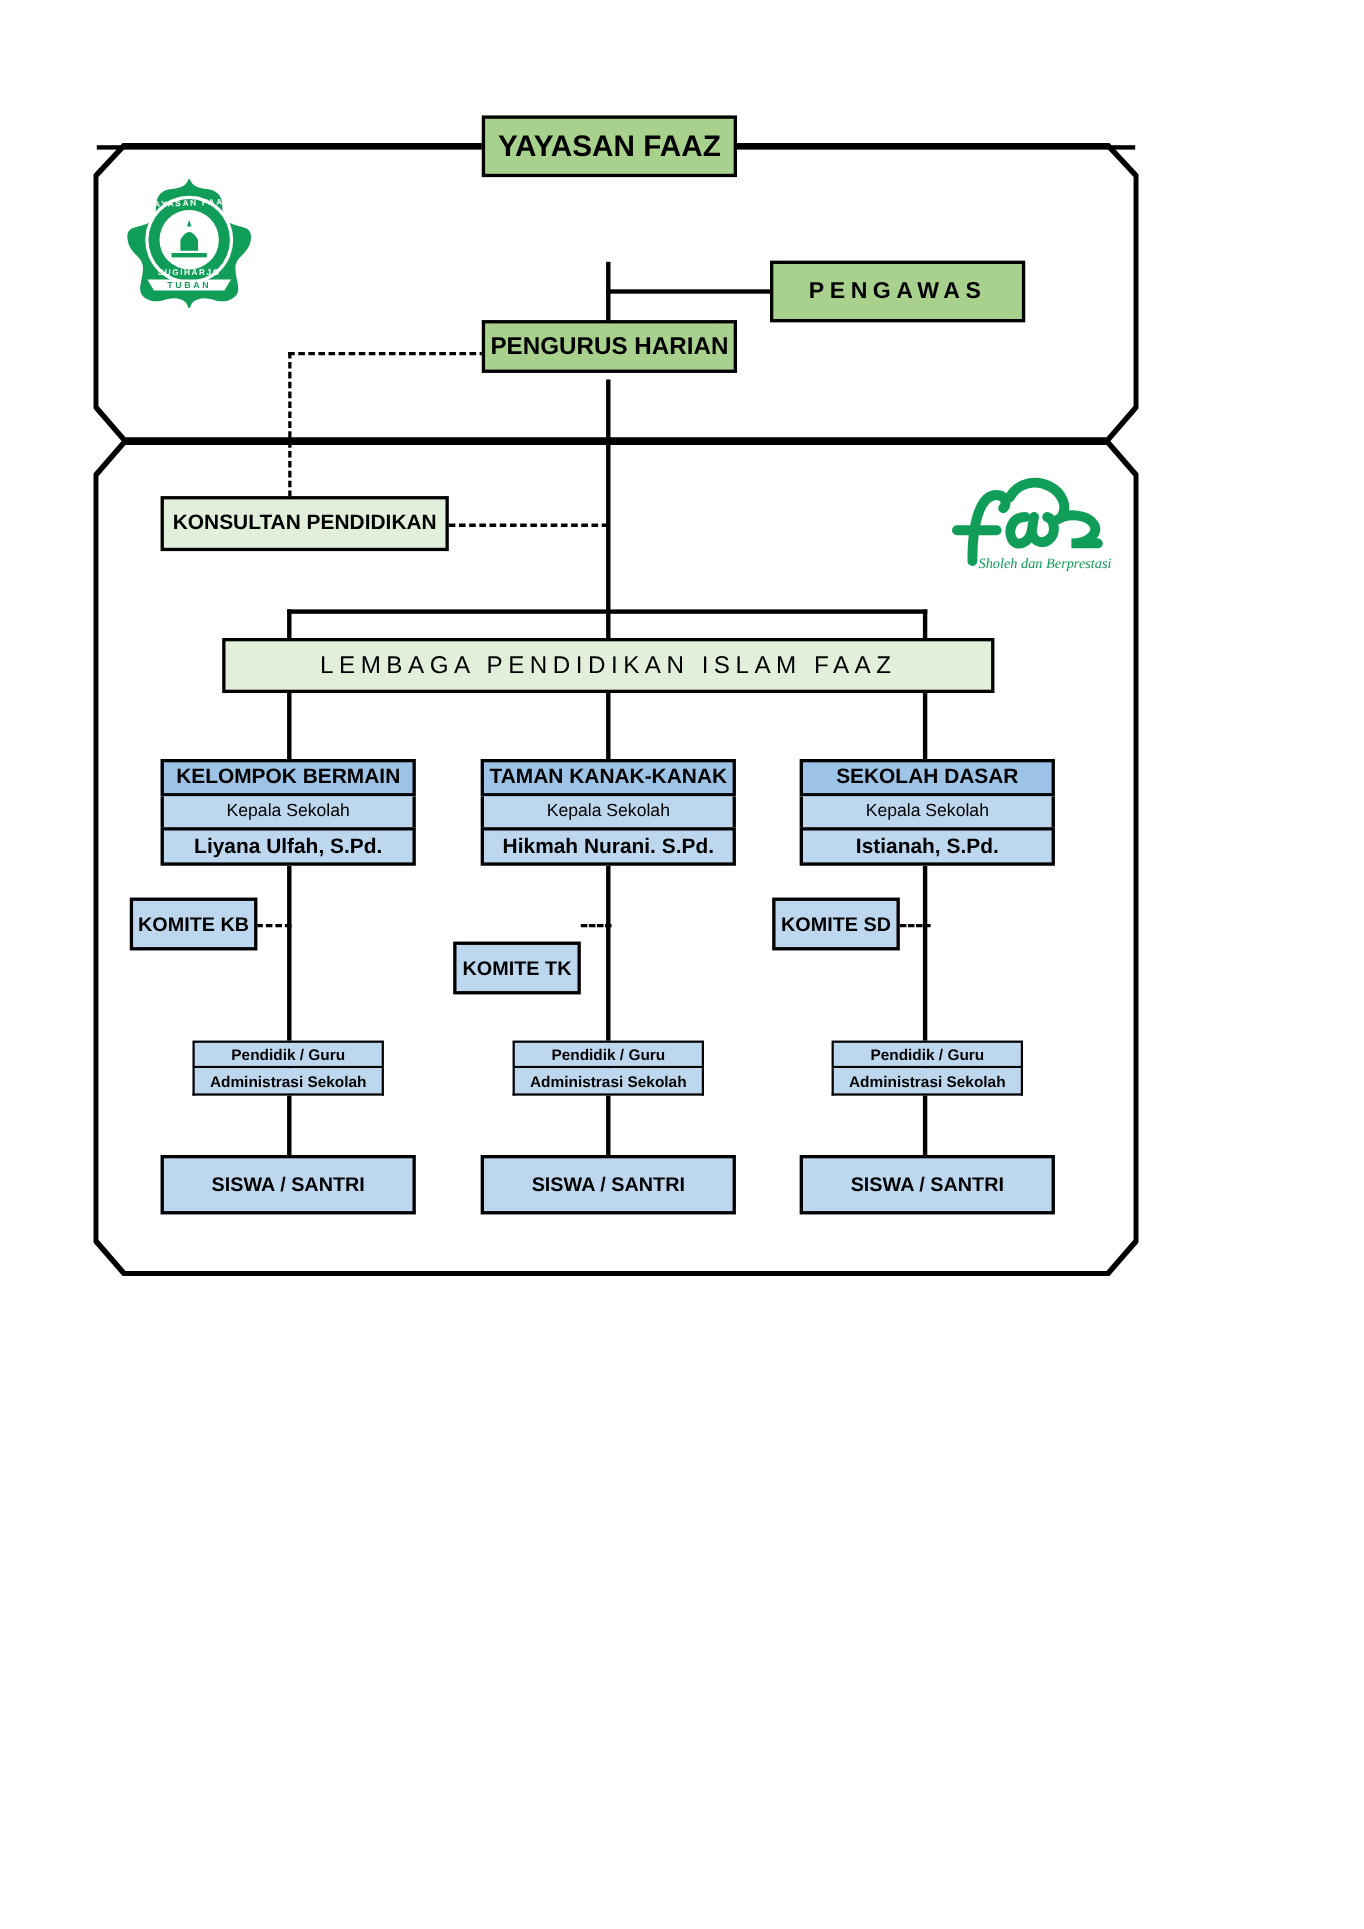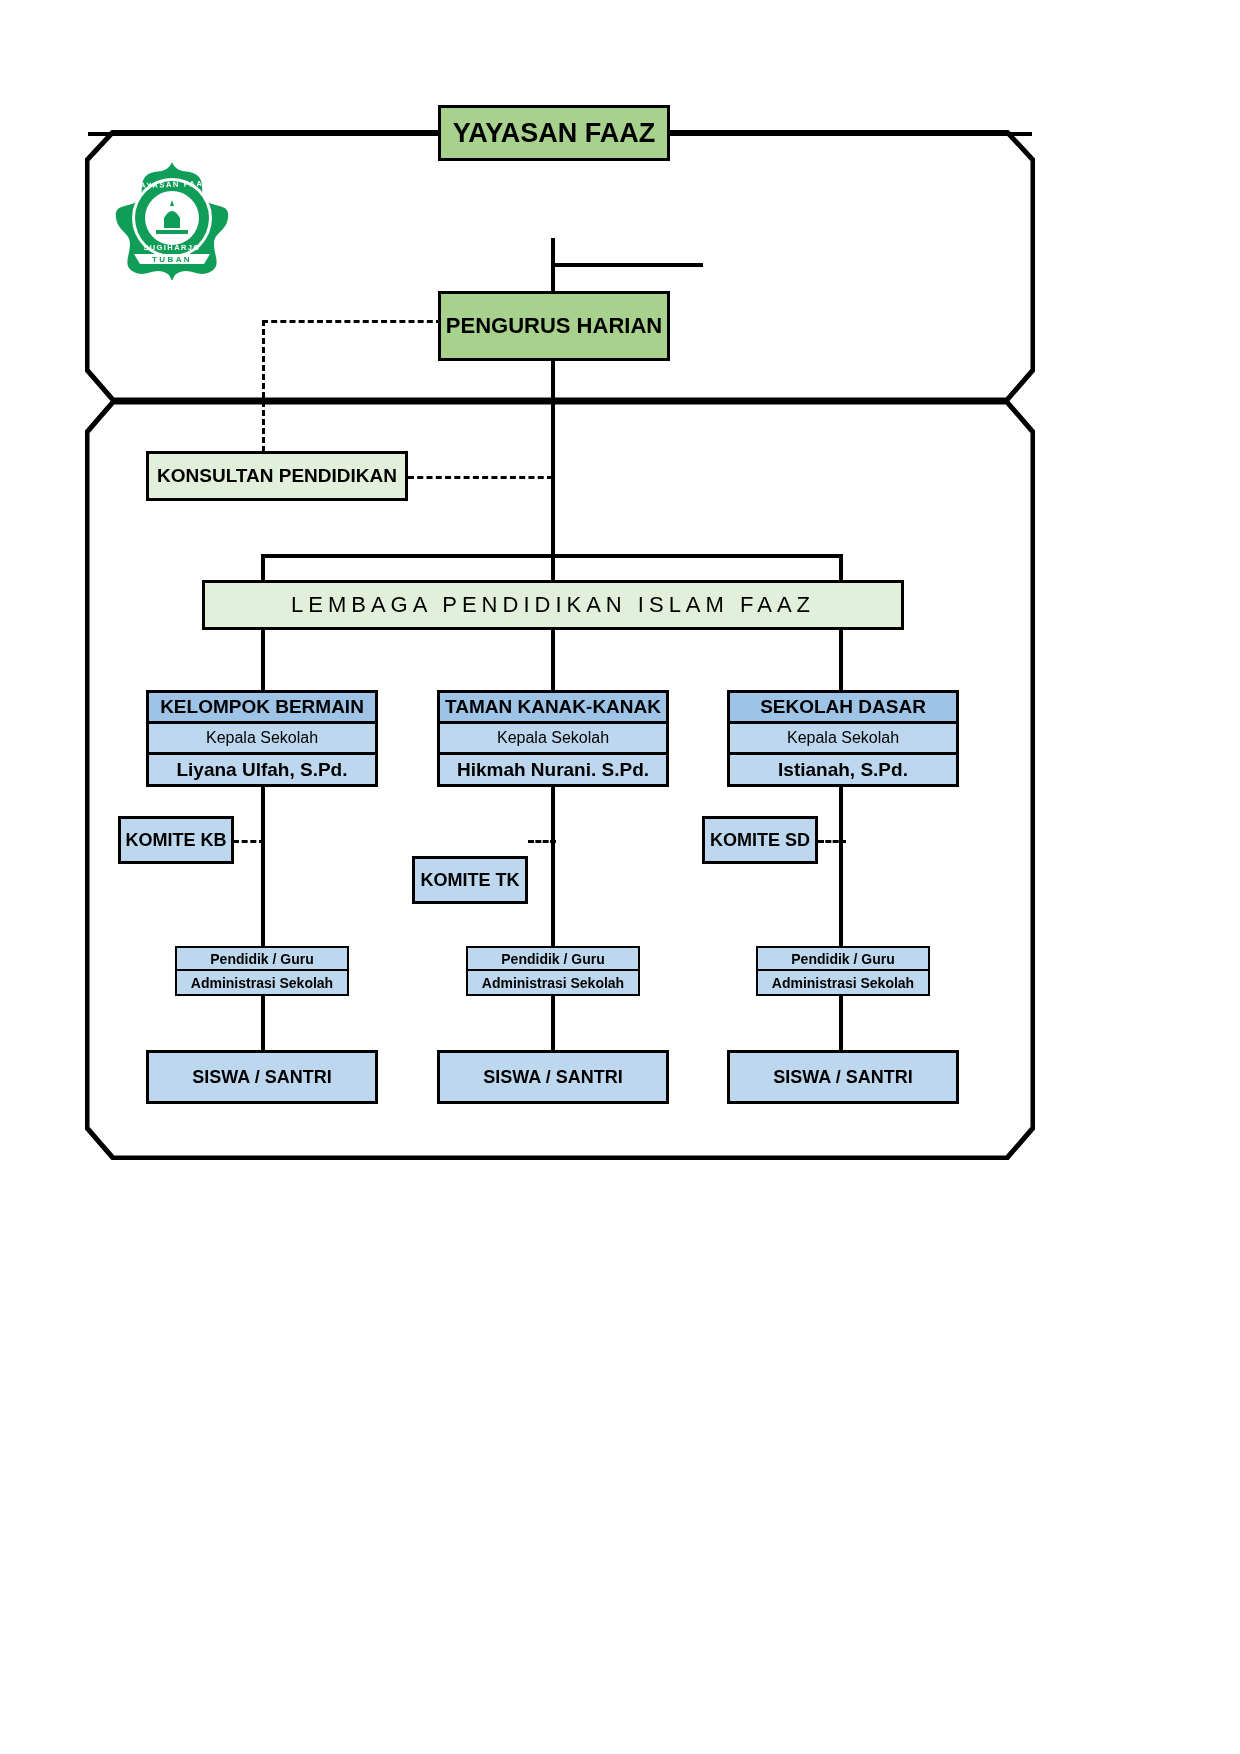--- a/index.html
+++ b/index.html
@@ -90,20 +90,33 @@
       </g>
       <g fill="#fff" font-family="Liberation Sans, sans-serif" font-size="7.5" font-weight="bold" text-anchor="middle">
         <text x="60" y="27" transform="rotate(-2 60 27)" letter-spacing="1.6">YAYASAN FAAZ</text>
         <text x="60" y="90" letter-spacing="1.4">SUGIHARJO</text>
       </g>
       <path d="M22 94 L98 94 L92 104 L28 104 Z" fill="#fff"></path>
       <text x="60" y="102" fill="#0f9d58" font-family="Liberation Sans, sans-serif" font-size="8" font-weight="bold" text-anchor="middle" letter-spacing="2.4">TUBAN</text>
     </svg>
   </div>
 
+  <div class="logo-faaz" style="left:862px;top:432px;width:160px;height:90px;">
+    <svg width="160" height="90" viewBox="0 0 160 90">
+      <g fill="none" stroke="#0f9d58" stroke-width="9" stroke-linecap="round">
+        <path d="M22 78 C22 40 30 18 44 18 C52 18 54 26 50 30"></path>
+        <path d="M8 50 L44 50"></path>
+        <path d="M70 38 C58 38 54 50 58 58 C62 66 74 62 76 50 L78 38"></path>
+        <path d="M76 52 C78 62 88 64 94 56 C98 50 96 40 90 38"></path>
+        <path d="M100 40 C110 34 126 36 132 44 C138 52 128 62 112 62 L136 62"></path>
+        <path d="M56 20 C64 6 80 4 92 10 C104 16 108 28 104 36"></path>
+      </g>
+      <text x="88" y="84" fill="#0f9d58" font-family="Liberation Serif, serif" font-size="13" font-style="italic" text-anchor="middle">Sholeh dan Berprestasi</text>
+    </svg>
+  </div>
 
   <div class="ln lnh" style="left:88px;top:132px;width:352px;"></div>
   <div class="ln lnh" style="left:670px;top:132px;width:362px;"></div>
 
   <div class="ln lnv" style="left:551px;top:238px;height:85px;"></div>
 
   <div class="ln lnh" style="left:551px;top:263px;width:152px;"></div>
 
   <div class="ln lnv" style="left:551px;top:345px;height:255px;"></div>
 
@@ -126,22 +139,25 @@
 
   <div class="dash-h" style="left:233px;top:840px;width:32px;"></div>
   <div class="dash-h" style="left:528px;top:840px;width:28px;"></div>
   <div class="dash-h" style="left:818px;top:840px;width:28px;"></div>
 
   <div class="box green t-title" style="left:438px;top:105px;width:232px;height:56px;">
     <span>YAYASAN FAAZ</span>
   </div>
 
 
-
-  <div class="box green t-title" style="left:438px;top:291px;width:232px;height:70px;font-size:22px;">
+  <div class="box green t-space" style="left:700px;top:237px;width:232px;height:56px;">
+    <span>PENGAWAS</span>
+  </div>
+
+  <div class="box green t-title" style="left:438px;top:291px;width:232px;height:48px;font-size:22px;">
     <span>PENGURUS HARIAN</span>
   </div>
 
   <div class="box lgreen t-lembaga" style="left:202px;top:580px;width:702px;height:50px;">
     <span>LEMBAGA PENDIDIKAN ISLAM FAAZ</span>
   </div>
 
   <div class="box lgreen t-bold18" style="left:146px;top:451px;width:262px;height:50px;">
     <span>KONSULTAN PENDIDIKAN</span>
   </div>

